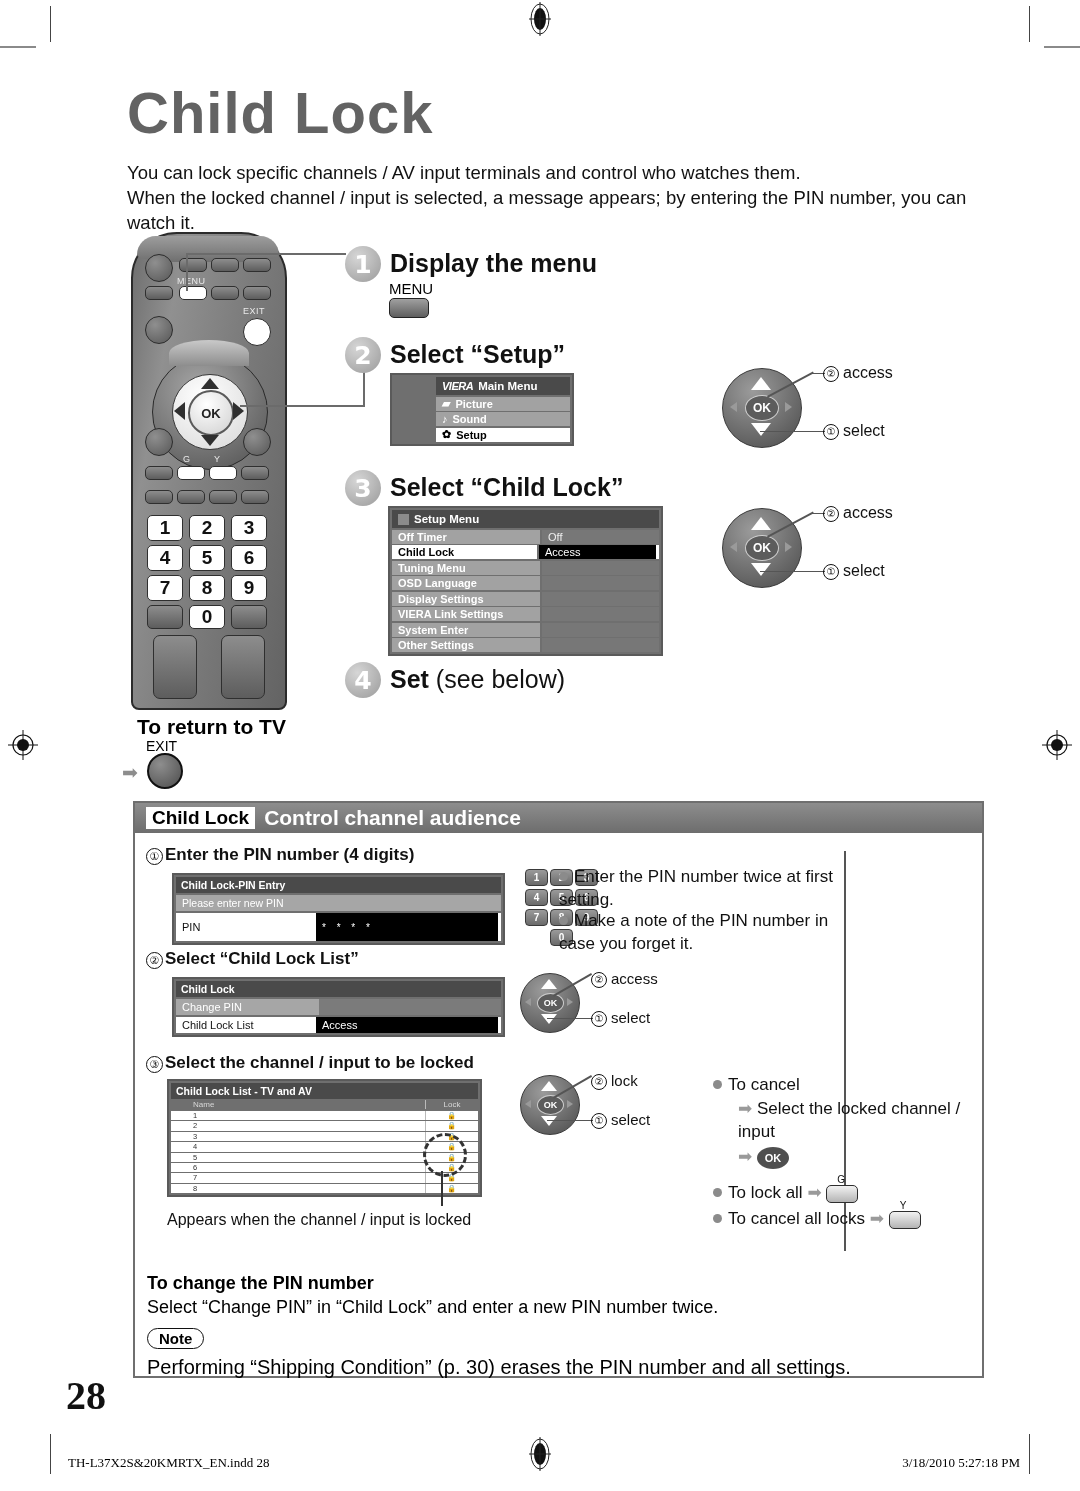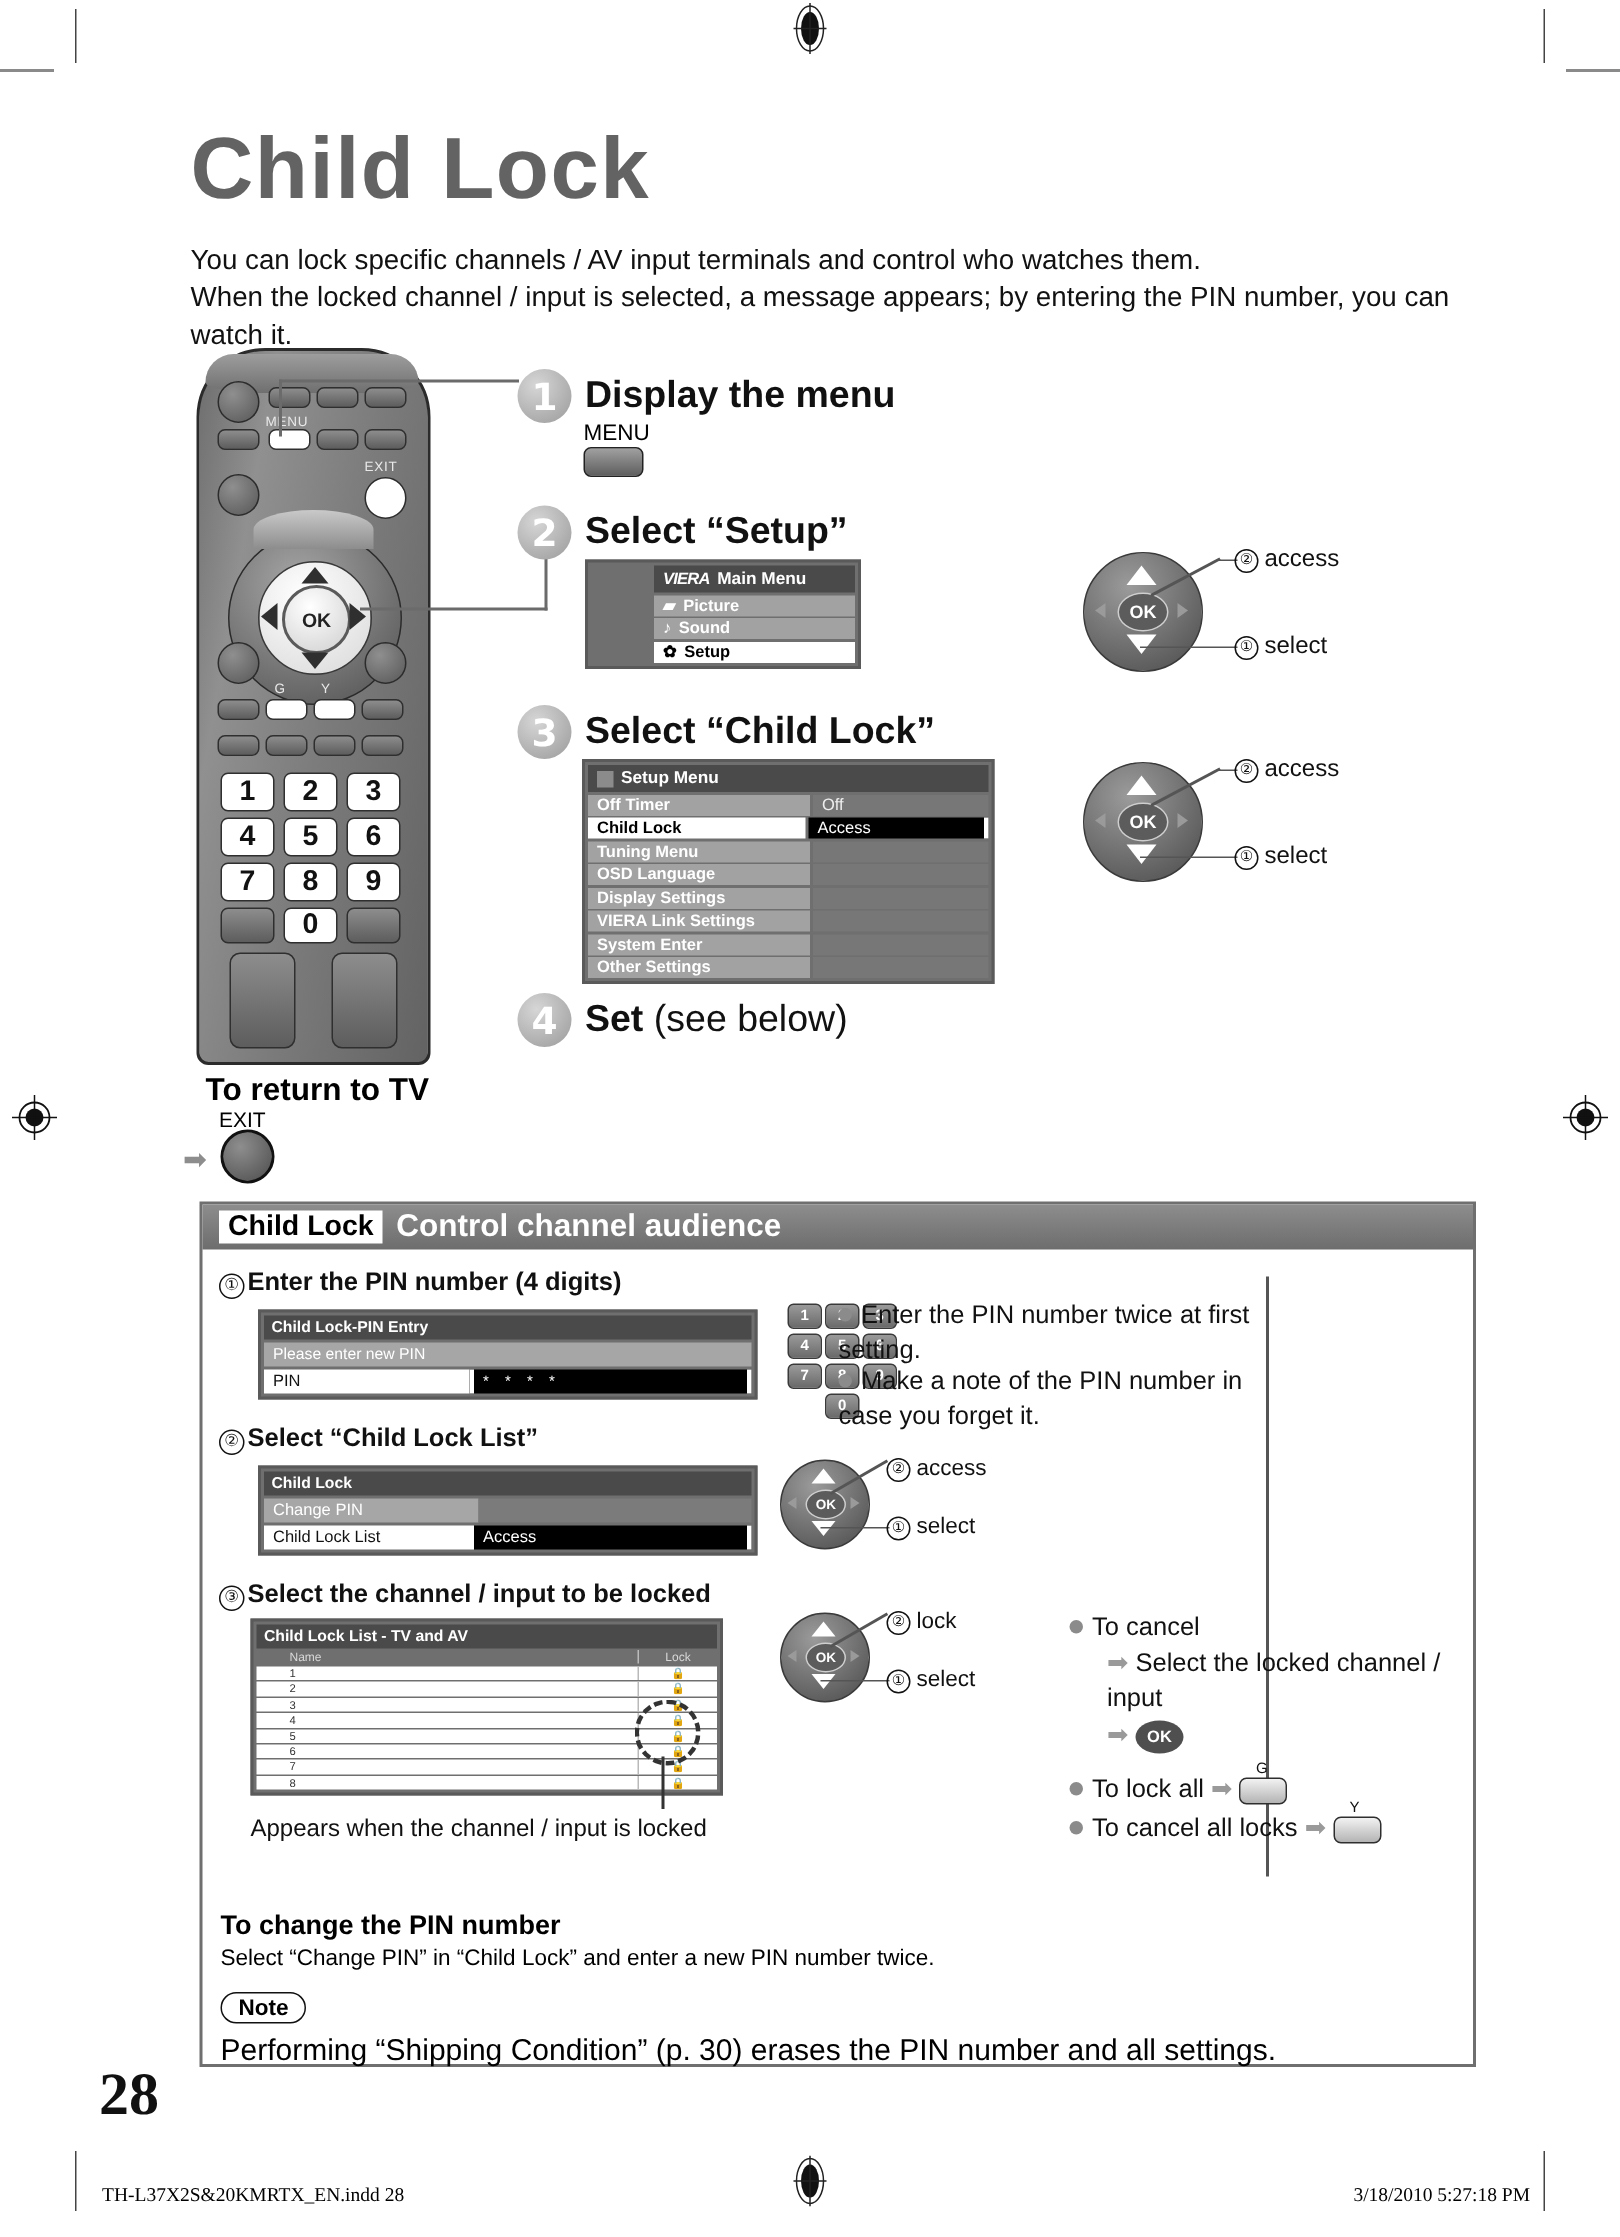--- a/index.html
+++ b/index.html
@@ -110,21 +110,21 @@
   .bl .dot{display:inline-block;width:9px;height:9px;border-radius:50%;background:#8b8b8b;
      margin-right:6px;vertical-align:1px;}
   .arrowg{display:inline-block;color:#9a9a9a;font-size:17px;}
 
   .okpill{display:inline-block;width:32px;height:22px;border-radius:50%;background:#4f4f4f;color:#fff;
      font-size:11px;font-weight:bold;text-align:center;line-height:22px;vertical-align:middle;}
   .colbtn{display:inline-block;width:30px;height:16px;border-radius:5px;
      background:linear-gradient(180deg,#f2f2f2,#b4b4b4);border:1.5px solid #2e2e2e;vertical-align:middle;}
 
   #pin-change-h{position:absolute;left:12px;top:470px;font-size:18px;font-weight:bold;}
-  #pin-change-t{position:absolute;left:12px;top:494px;font-size:15px;}
+  #pin-change-t{position:absolute;left:12px;top:494px;font-size:18px;}
   #note-badge{position:absolute;left:12px;top:525px;border:1.8px solid #111;border-radius:11px;
      padding:1px 11px;font-size:15px;font-weight:bold;}
   #note-text{position:absolute;left:12px;top:553px;font-size:20px;}
 
   #page-number{position:absolute;left:66px;top:1372px;font-size:40px;font-weight:bold;
      font-family:"Liberation Serif",serif;color:#111;}
   #foot-left{position:absolute;left:68px;top:1455px;font-size:13px;font-family:"Liberation Serif",serif;}
   #foot-right{position:absolute;right:60px;top:1455px;font-size:13px;font-family:"Liberation Serif",serif;}
   #return-h{position:absolute;left:137px;top:715px;font-size:21px;font-weight:bold;}
   #exit-lab{position:absolute;left:146px;top:738px;font-size:14px;}
@@ -398,21 +398,21 @@
     <span class="ttl">Control channel audience</span>
   </div>
 
   <div class="substep" style="left:11px;top:42px;">
     <span class="cn">①</span><span>Enter the PIN number (4 digits)</span>
   </div>
 
   <div class="cltable" style="left:37px;top:70px;width:325px;">
     <div class="cl-title">Child Lock-PIN Entry</div>
     <div style="background:#a6a6a6;color:#fff;font-size:10.5px;padding:2px 6px;margin-top:2px;">Please enter new PIN</div>
-    <div style="display:flex;margin-top:2px;height:16px;">
+    <div style="display:flex;margin-top:2px;height:28px;">
       <div style="background:#fff;color:#111;font-size:11px;flex:1;padding:0 6px;display:flex;align-items:center;">PIN</div>
       <div style="background:#000;color:#fff;width:170px;font-size:10px;padding:0 6px;display:flex;align-items:center;
                   border-left:3px solid #fff;border-right:3px solid #fff;letter-spacing:4px;">* * * *</div>
     </div>
   </div>
 
   <div style="position:absolute;left:390px;top:66px;">
     <div class="kbtn" style="left:0;top:0;">1</div>
     <div class="kbtn" style="left:25px;top:0;">2</div>
     <div class="kbtn" style="left:50px;top:0;">3</div>

